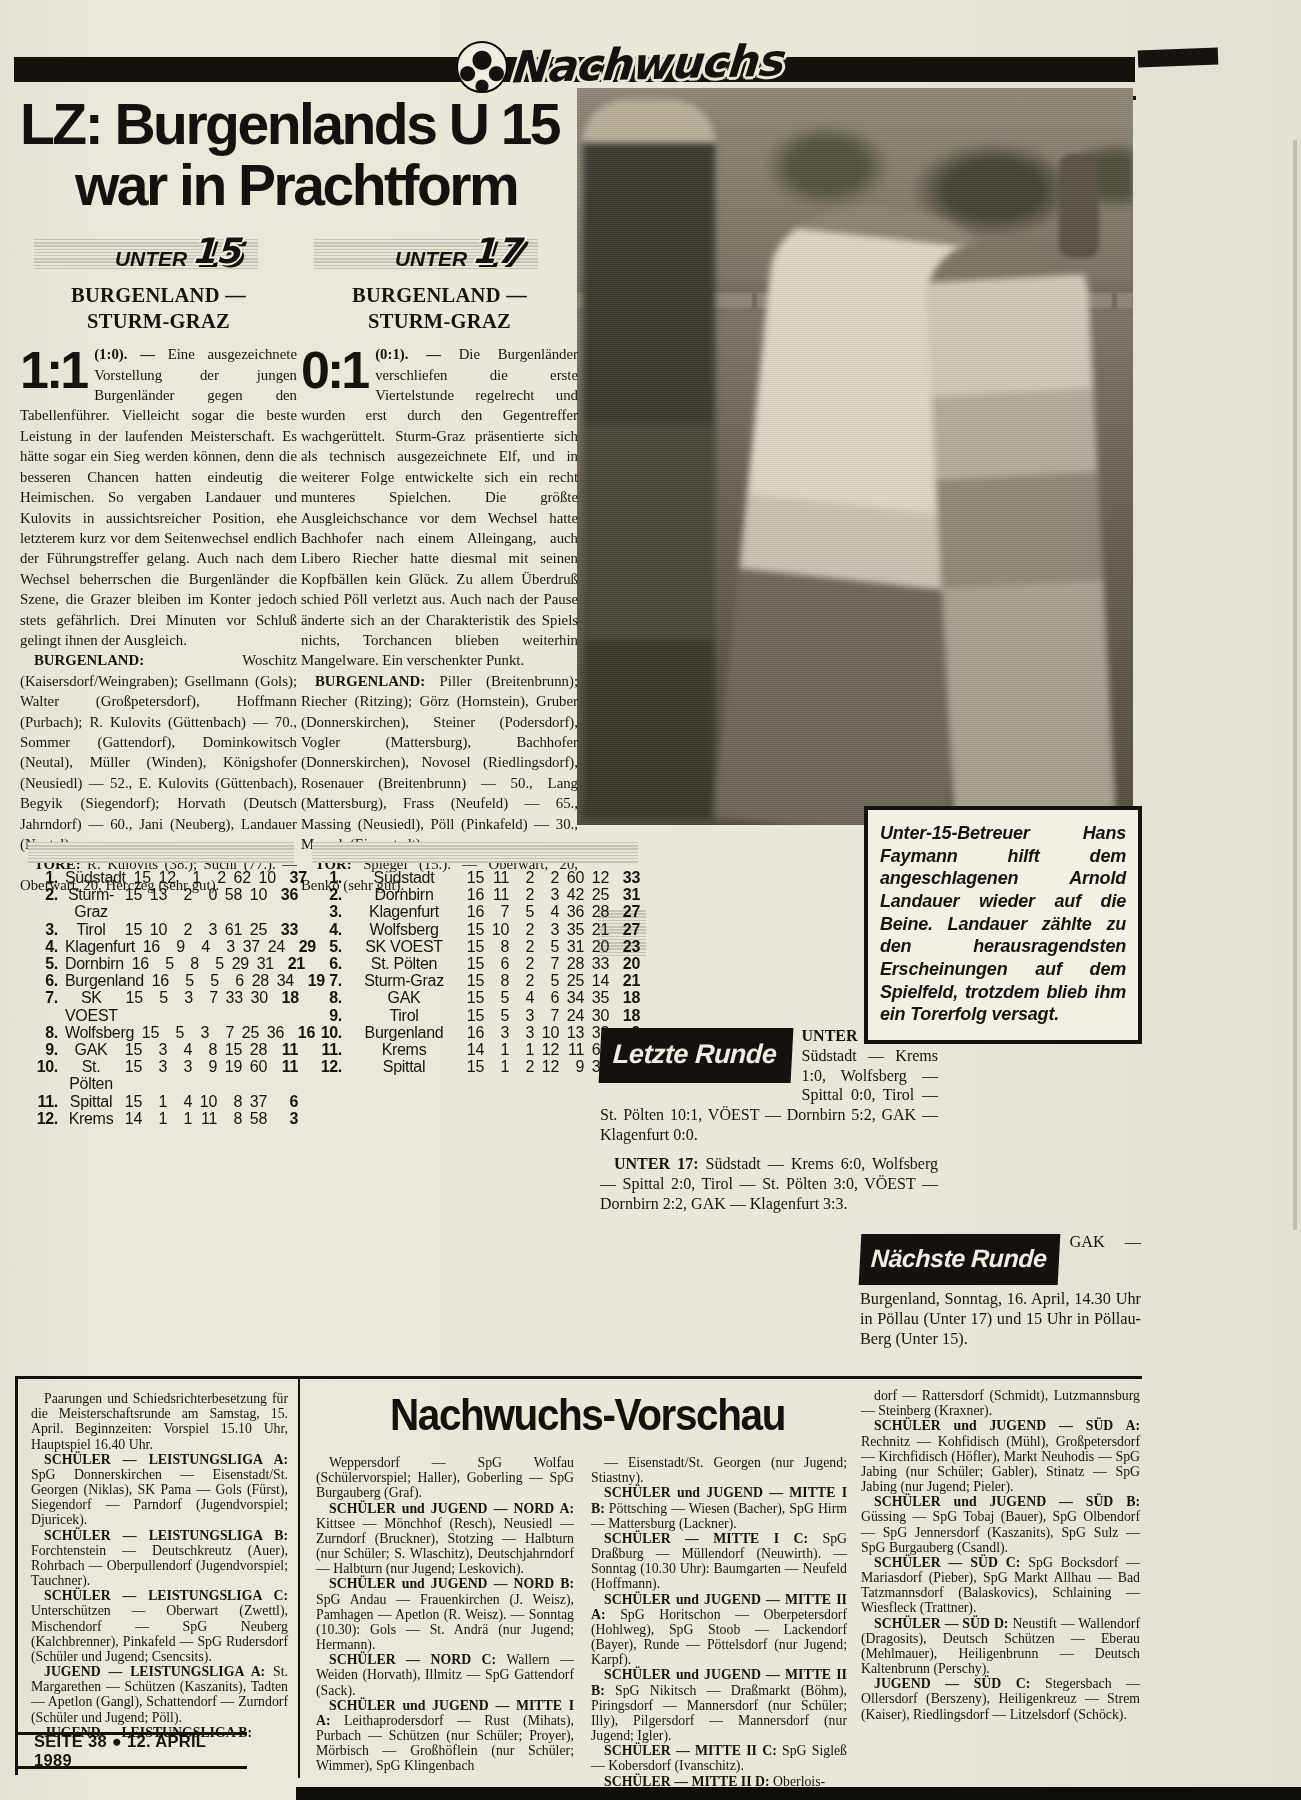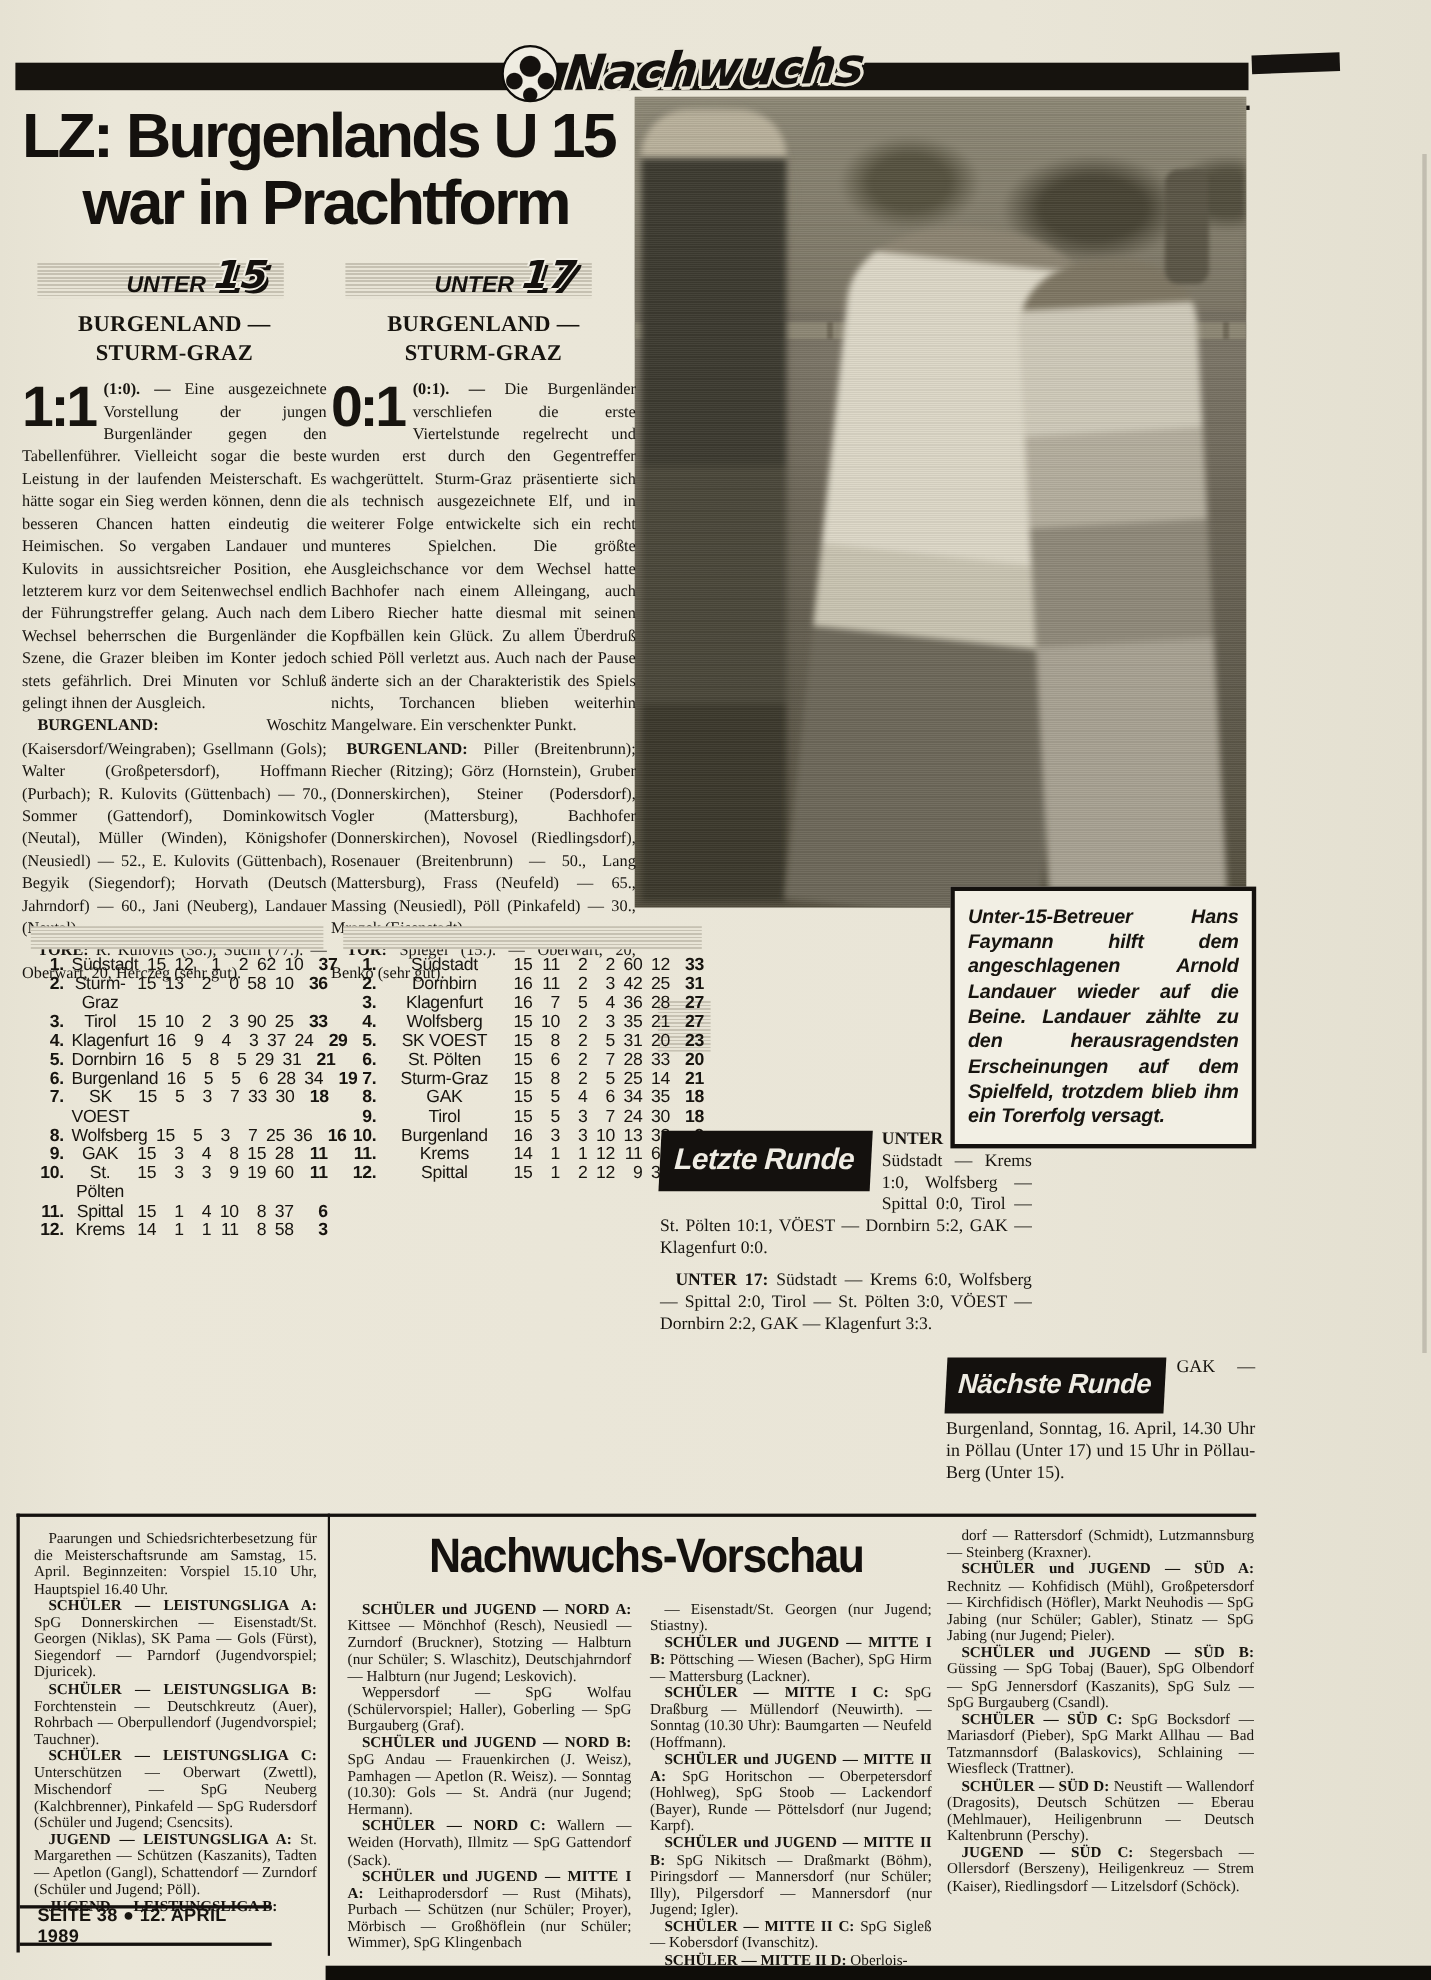--- a/index.html
+++ b/index.html
@@ -226,21 +226,21 @@
       <span class="n">10</span>
       <span class="pts">36</span>
     </div>
       <div class="trow">
       <span class="rk">3.</span>
       <span class="tm">Tirol</span>
       <span class="n">15</span>
       <span class="n">10</span>
       <span class="n">2</span>
       <span class="n">3</span>
-      <span class="n">90</span>
+      <span class="n">61</span>
       <span class="n">25</span>
       <span class="pts">33</span>
     </div>
       <div class="trow">
       <span class="rk">4.</span>
       <span class="tm">Klagenfurt</span>
       <span class="n">16</span>
       <span class="n">9</span>
       <span class="n">4</span>
       <span class="n">3</span>
@@ -520,26 +520,26 @@
       <span>St. Margarethen — Schützen (Kaszanits), Tadten — Apetlon (Gangl), Schattendorf — Zurndorf (Schüler und Jugend; Pöll).</span>
     </p>
       <p class="vp">
       <span class="vlead">JUGEND — LEISTUNGSLIGA B:</span>
       <span></span>
     </p>
     </div>
   <div class="vcol vcol2">
 
   <p class="vp">
+      <span class="vlead"></span>
+      <span>Weppersdorf — SpG Wolfau (Schülervorspiel; Haller), Goberling — SpG Burgauberg (Graf).</span>
+    </p>
+      <p class="vp">
       <span class="vlead">SCHÜLER und JUGEND — NORD A:</span>
       <span>Kittsee — Mönchhof (Resch), Neusiedl — Zurndorf (Bruckner), Stotzing — Halbturn (nur Schüler; S. Wlaschitz), Deutschjahrndorf — Halbturn (nur Jugend; Leskovich).</span>
-    </p>
-      <p class="vp">
-      <span class="vlead"></span>
-      <span>Weppersdorf — SpG Wolfau (Schülervorspiel; Haller), Goberling — SpG Burgauberg (Graf).</span>
     </p>
       <p class="vp">
       <span class="vlead">SCHÜLER und JUGEND — NORD B:</span>
       <span>SpG Andau — Frauenkirchen (J. Weisz), Pamhagen — Apetlon (R. Weisz). — Sonntag (10.30): Gols — St. Andrä (nur Jugend; Hermann).</span>
     </p>
       <p class="vp">
       <span class="vlead">SCHÜLER — NORD C:</span>
       <span>Wallern — Weiden (Horvath), Illmitz — SpG Gattendorf (Sack).</span>
     </p>
       <p class="vp">

